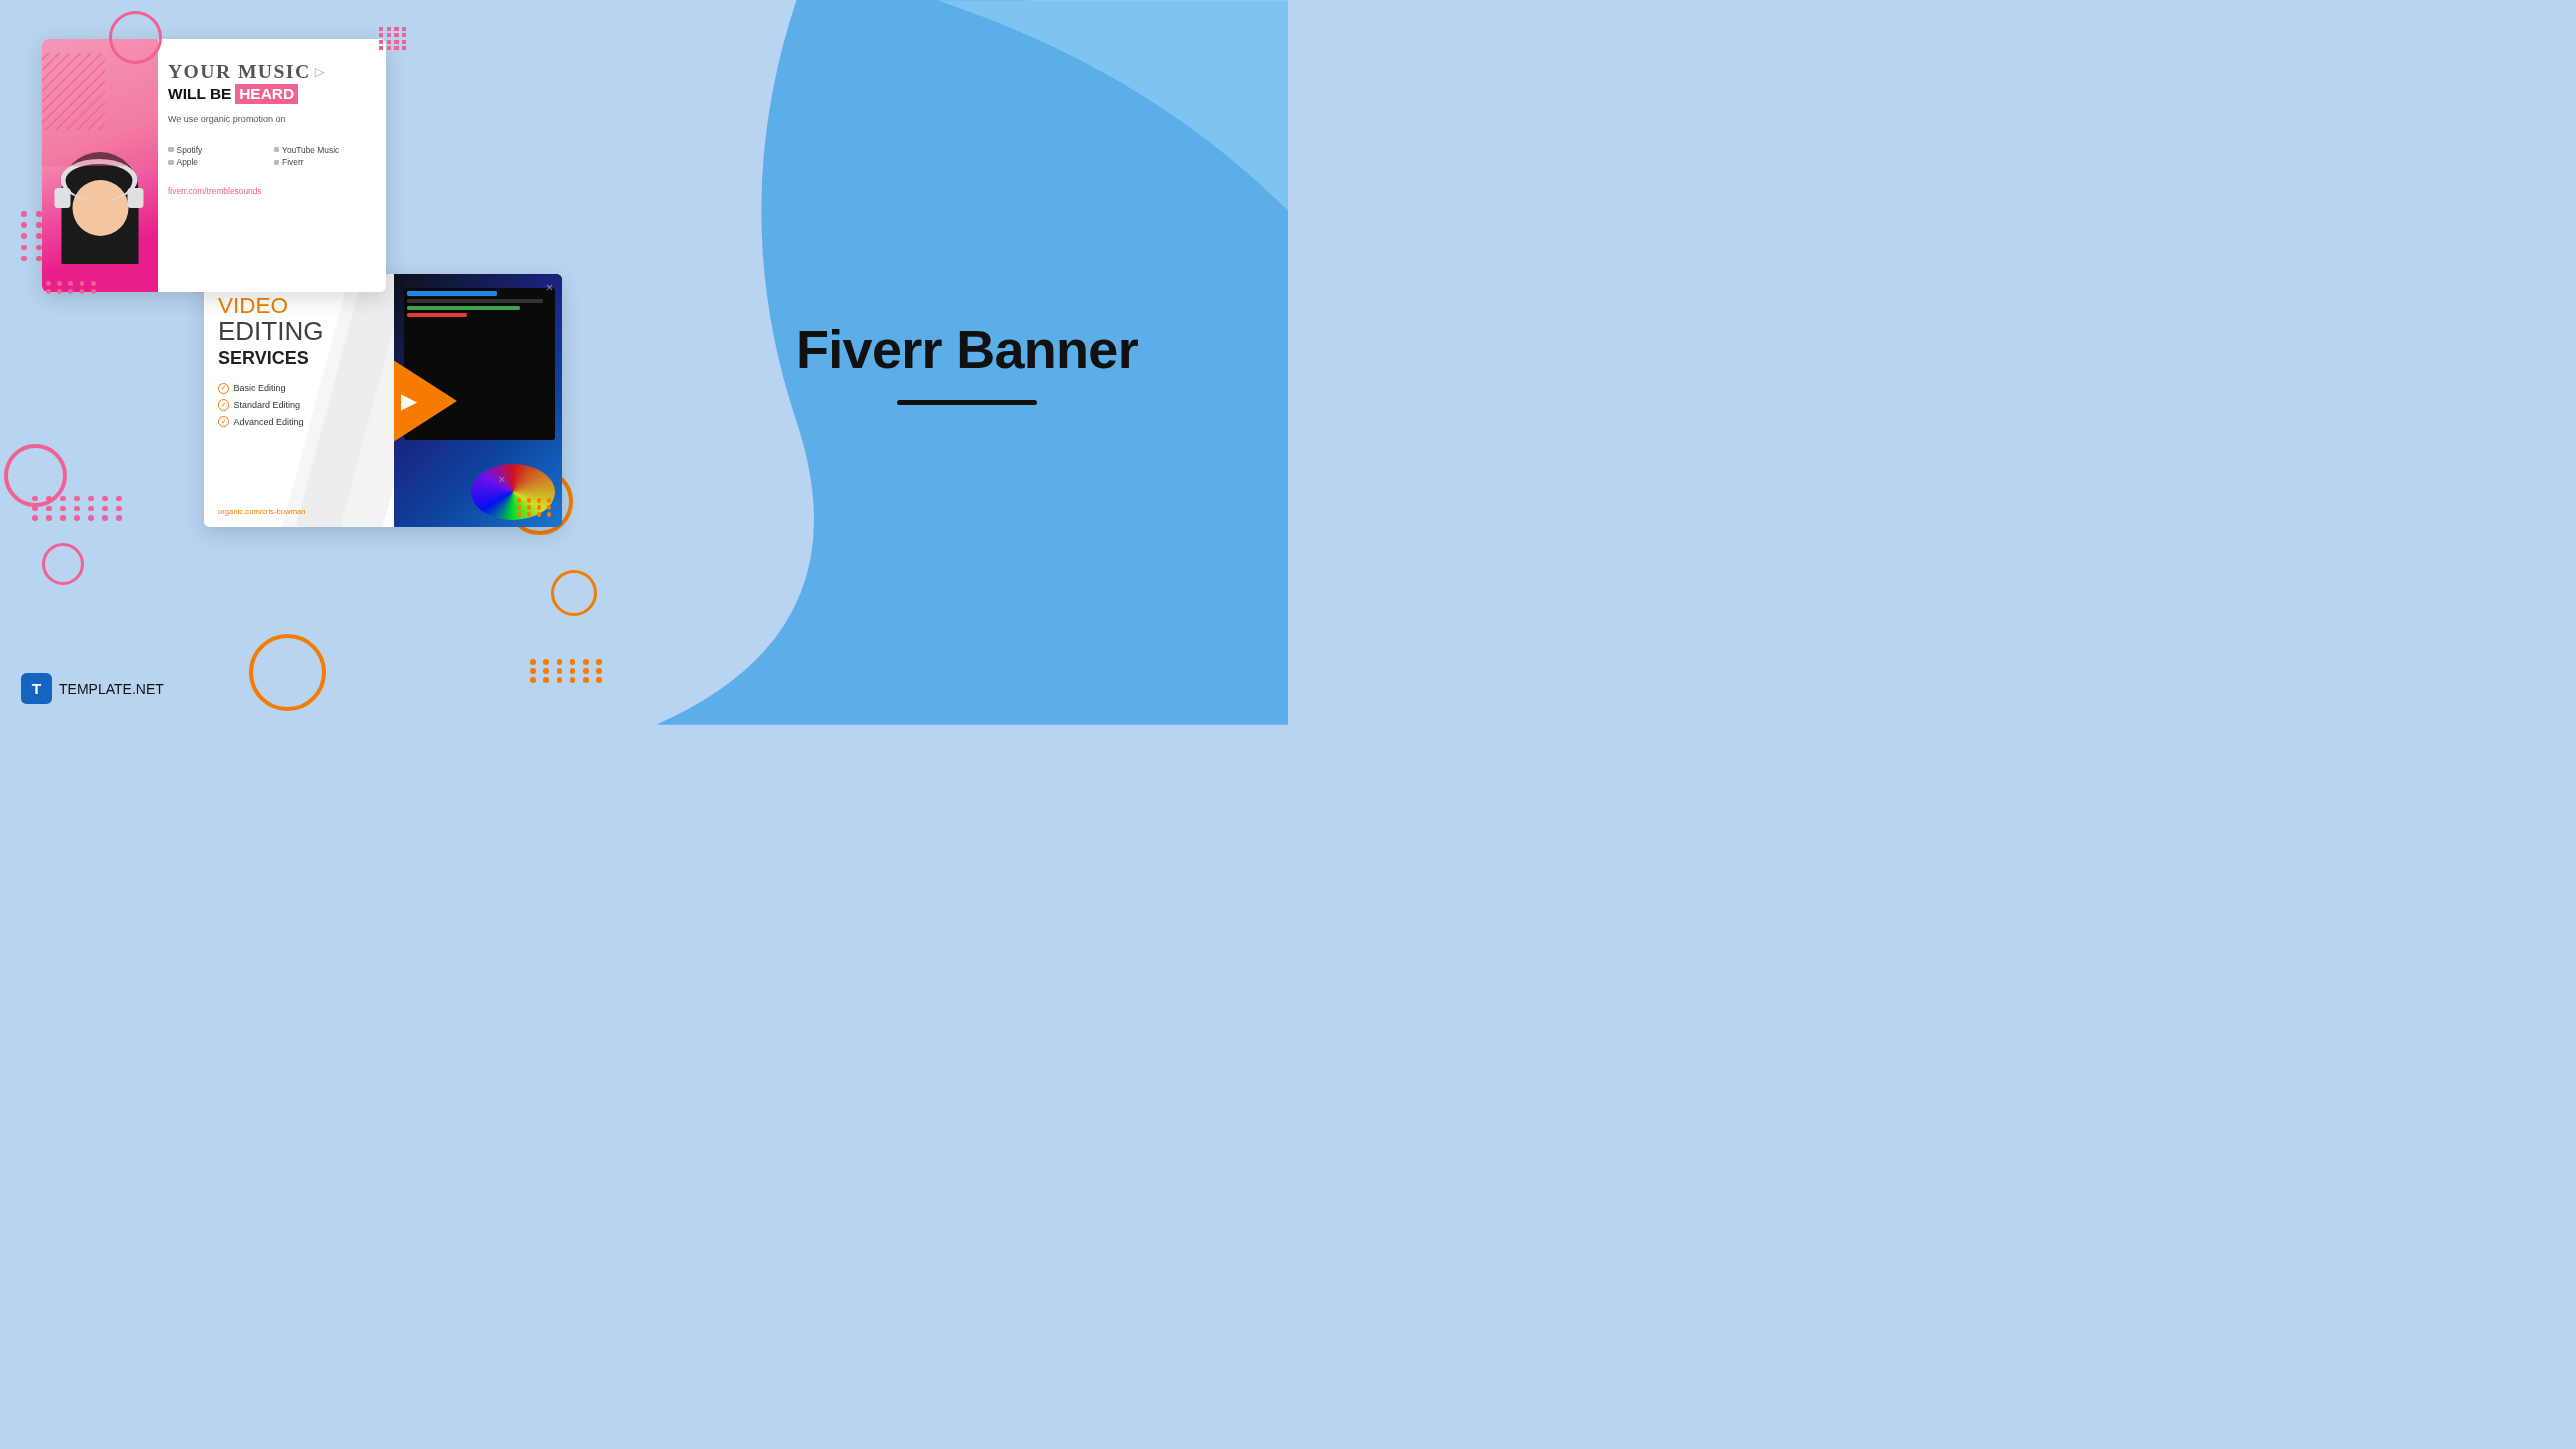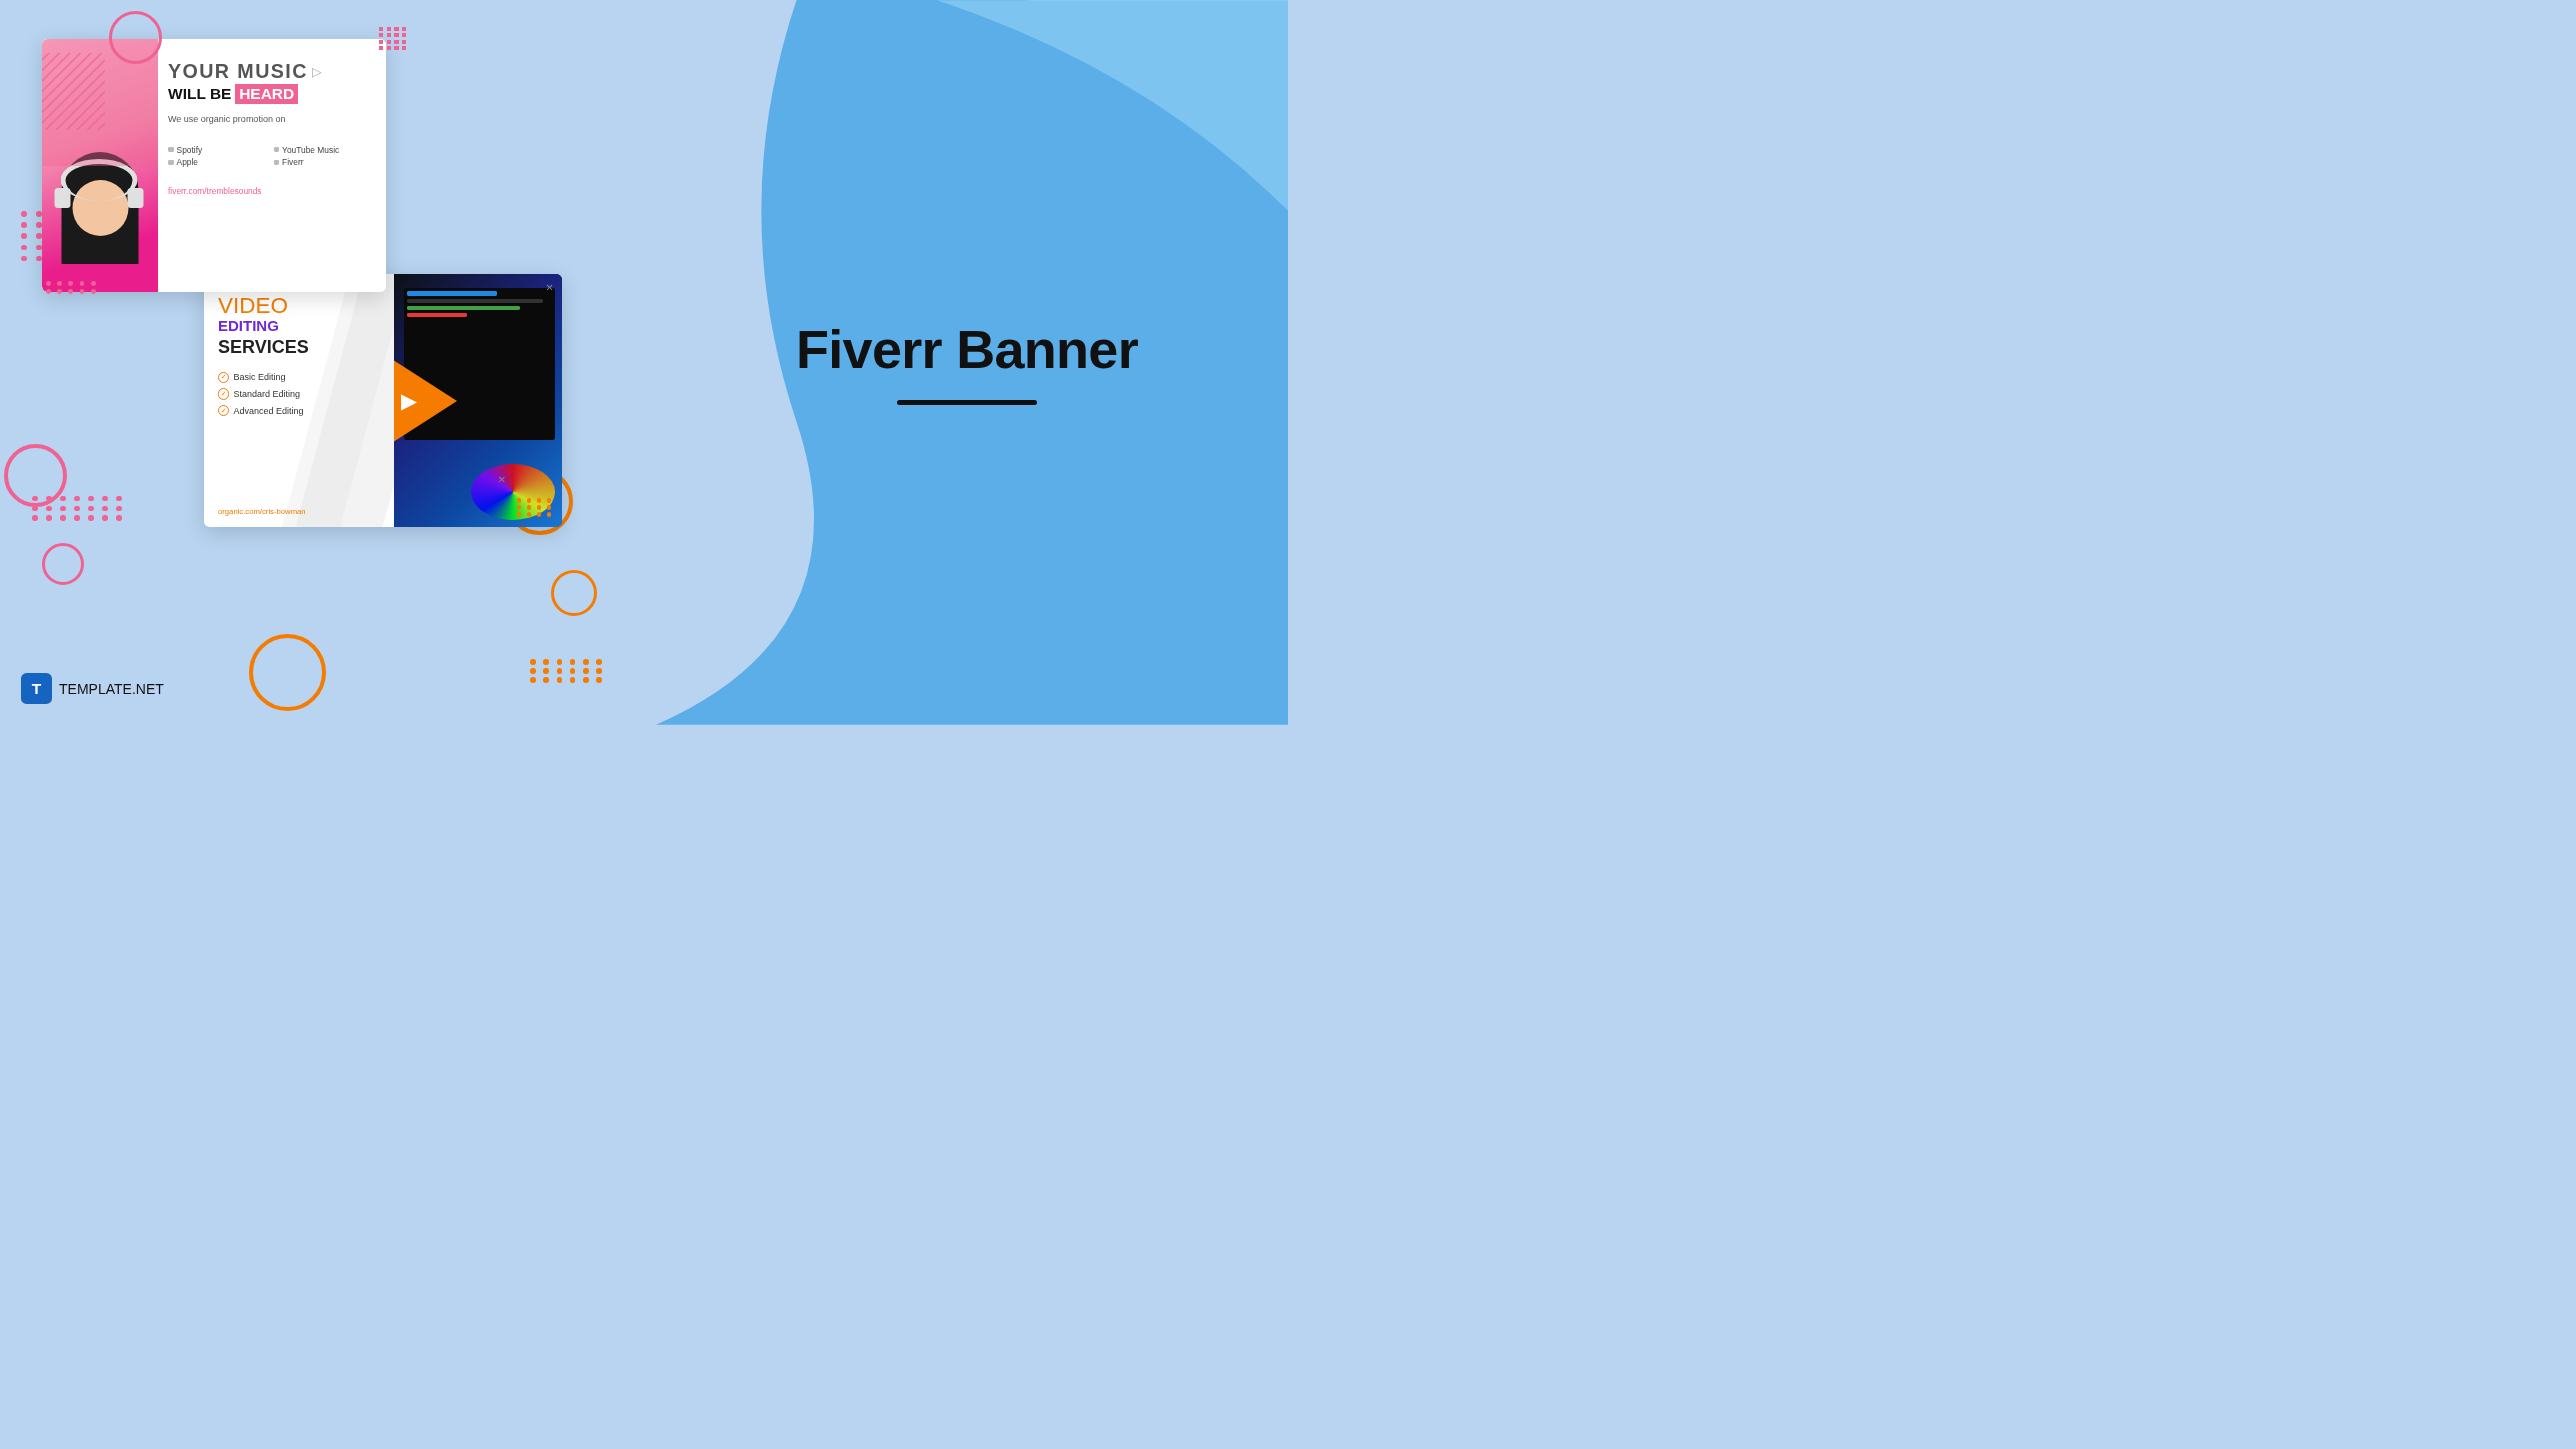--- a/index.html
+++ b/index.html
@@ -393,21 +393,21 @@
 
       <div style="position:absolute;bottom:84px;left:0px;width:15.5px;height:19.7px;background:#e0e0e0;border-radius:3.5px;"></div>
 
       <div style="position:absolute;bottom:84px;right:2.1px;width:15.5px;height:19.7px;background:#e0e0e0;border-radius:3.5px;"></div>
     </div>
 
     <div style="position:absolute;top:0;left:0;width:100%;height:50%;background:#f06292;opacity:0.4;"></div>
   </div>
 
   <div class="music-card-content">
-    <div style="display:flex;align-items:center;gap:4.2px;margin-bottom:1.4px;">
+    <div style="display:flex;align-items:center;gap:4.2px;margin-bottom:1.4px;font-family:Liberation Serif, serif;">
       <span class="your-music">YOUR MUSIC</span>
       <span style="color:#aaa;font-size:12.6px;">▷</span>
     </div>
     <div style="display:flex;align-items:center;">
       <span style="font-size:15.5px;font-weight:900;color:#111;text-transform:uppercase;">WILL BE </span>
       <span style="font-size:15.5px;font-weight:900;color:white;text-transform:uppercase;background:#f06292;padding:0.7px 4.2px;margin-left:3.5px;">HEARD</span>
     </div>
     <p class="organic-text">We use organic promotion on</p>
     <div class="platform-grid">
       <div class="platform-item">
@@ -433,21 +433,21 @@
 
 <div class="video-card">
 
   <div class="video-card-left">
 
     <div style="position:absolute;top:0;left:0;width:100%;height:100%;overflow:hidden;z-index:-1;">
       <div style="position:absolute;top:-14px;right:-21px;width:84px;height:281px;background:#e0e0e0;transform:rotate(15deg);opacity:0.4;"></div>
       <div style="position:absolute;top:-14px;right:21px;width:56px;height:281px;background:#e0e0e0;transform:rotate(15deg);opacity:0.3;"></div>
     </div>
     <div style="font-size:22.5px;font-weight:400;color:#f57c00;text-transform:uppercase;line-height:1;">VIDEO</div>
-    <div style="font-size:15px;font-weight:700;color:#6d28d9;text-transform:uppercase;line-height:1;">EDITING</div>
+    <div style="font-size:26px;font-weight:400;color:#404040;text-transform:uppercase;line-height:1;">EDITING</div>
     <div style="font-size:18px;font-weight:900;color:#222;text-transform:uppercase;margin-top:4.2px;">SERVICES</div>
     <ul class="services-list">
       <li>
         <div class="check-circle">✓</div>
         <span>Basic Editing</span>
       </li>
       <li>
         <div class="check-circle">✓</div>
         <span>Standard Editing</span>
       </li>

